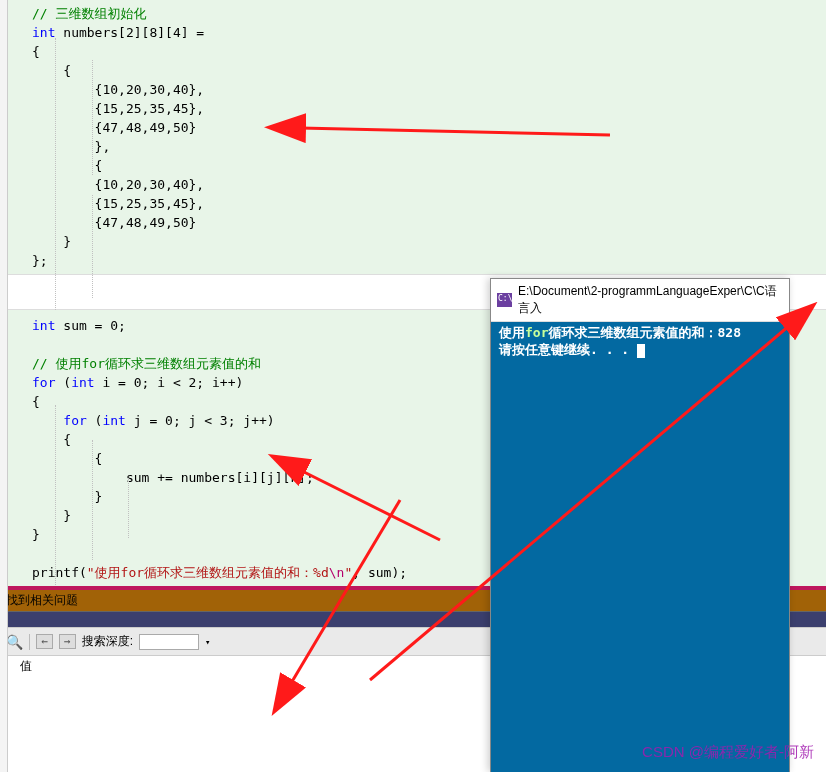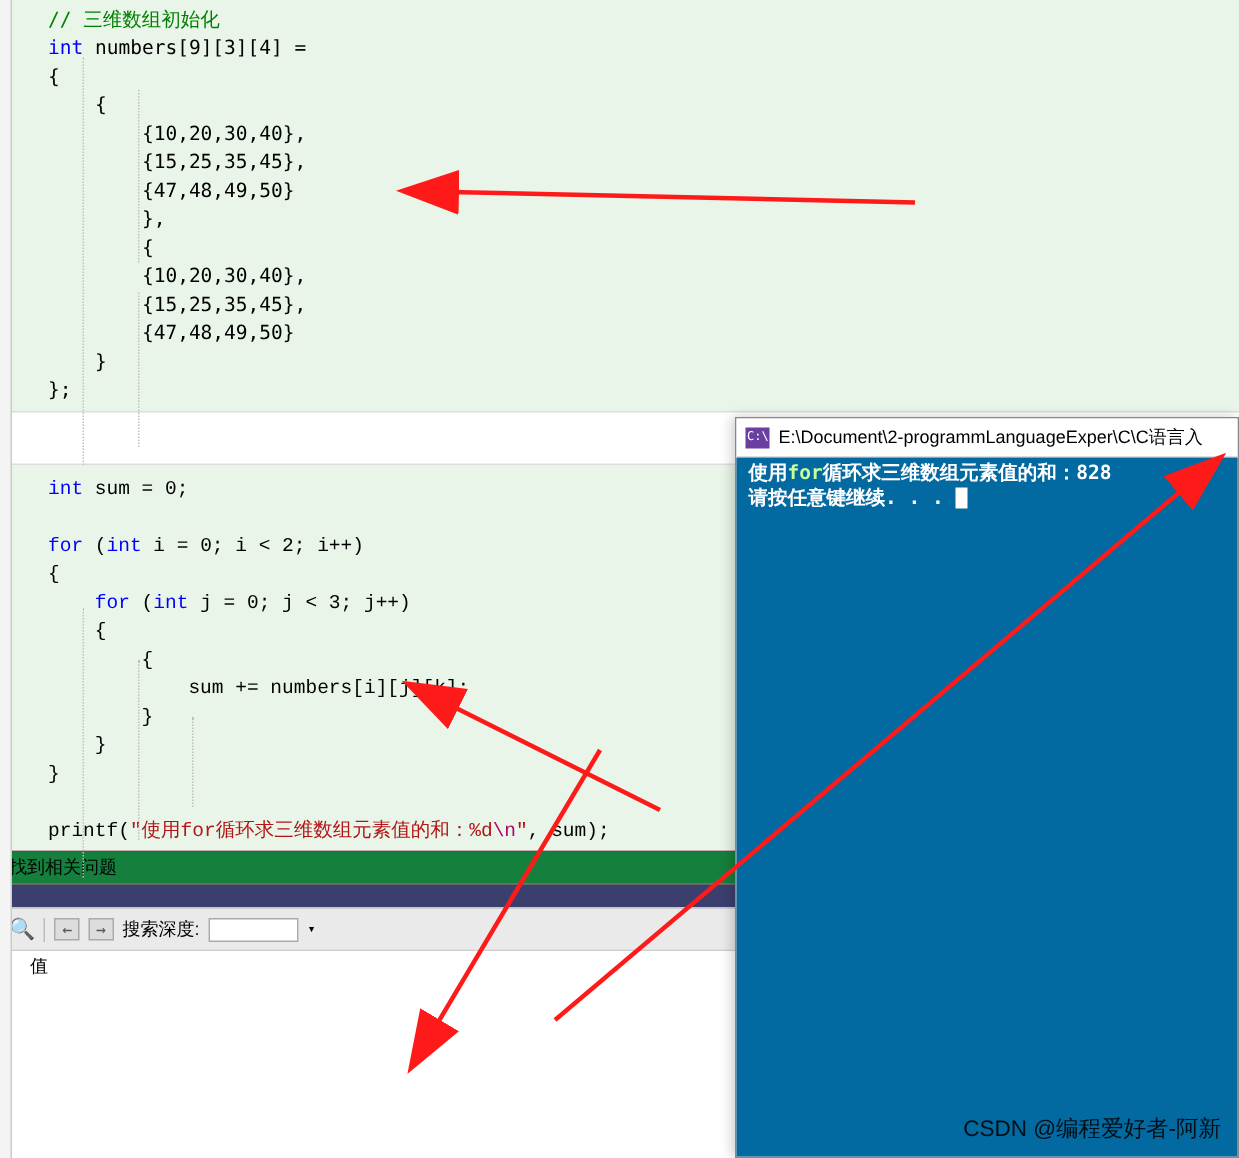--- a/index.html
+++ b/index.html
@@ -6,75 +6,76 @@
 body { width: 826px; height: 772px; font-family: Consolas, monospace; font-size: 13px; position: relative; background: #fff; overflow: hidden; }
 .code-editor { background: #e8f5e8; padding: 4px 0; position: relative; }
 .code-line { line-height: 19px; padding-left: 32px; white-space: pre; color: #000; }
 .guide { position: absolute; border-left: 1px dotted #c0c0c0; height: 100%; }
 .kw { color: #0000ff; }
 .type { color: #0000ff; }
 .comment { color: #008000; }
 .str { color: #b21515; }
 .esc { color: #b5006b; }
 .gap { background: #fff; height: 36px; border-top: 1px solid #ddd; border-bottom: 1px solid #ddd; }
-.status-bar { background: #15803d; border-top: 1px solid #be185d; font-size: 12px; padding: 2px 6px; font-family: "Microsoft YaHei", sans-serif; }
+.status-bar { background: #a16207; border-top: 4px solid #be185d; font-size: 12px; padding: 2px 6px; font-family: "Microsoft YaHei", sans-serif; }
 .toolbar { background: #3b3f6e; height: 16px; border-top: 1px solid #666; }
 .search-bar { background: #eaeaea; border-top: 1px solid #ccc; display: flex; align-items: center; padding: 2px 6px; gap: 6px; height: 28px; }
 .search-icon { font-size: 14px; color: #333; }
 .nav-btn { background: #ddd; border: 1px solid #aaa; padding: 0 4px; font-size: 11px; color: #555; }
 .search-label { font-size: 12px; font-family: "Microsoft YaHei", sans-serif; }
 .bottom-tab { background: #fff; border-top: 1px solid #ccc; padding: 2px 20px; font-family: "Microsoft YaHei", sans-serif; font-size: 12px; height: 18px; }
 
-.console-window { position: absolute; top: 278px; left: 490px; width: 336px; height: 494px; background: #fff; border: 1px solid #888; box-shadow: -2px 0 8px rgba(0,0,0,0.2); z-index: 5; }
+.console-window { position: absolute; top: 278px; left: 490px; width: 300px; height: 494px; background: #fff; border: 1px solid #888; box-shadow: -2px 0 8px rgba(0,0,0,0.2); z-index: 5; }
 .console-title { background: #fff; display: flex; align-items: center; gap: 6px; padding: 4px 6px; border-bottom: 1px solid #ddd; font-family: "Microsoft YaHei", sans-serif; font-size: 12px; }
 .console-icon { width: 16px; height: 14px; background: #6b3fa0; display: inline-block; position: relative; }
 .console-icon::after { content: "C:\\"; color: #fff; font-size: 8px; position: absolute; top: 1px; left: 1px; font-family: Consolas, monospace; }
 .console-body { background: #0369a1; color: #fff; height: calc(100% - 26px); padding: 2px 8px; font-family: SimSun, monospace; font-size: 13px; line-height: 17px; white-space: pre-wrap; position: relative; font-weight: bold; }
 .console-hl { color: #c8ff9a; }
 .cursor { display: inline-block; width: 8px; height: 14px; background: #fff; vertical-align: middle; }
 
-.watermark { position: absolute; bottom: 10px; right: 12px; color: #000000; font-family: "Microsoft YaHei", sans-serif; font-size: 15px; z-index: 10; opacity: 0.85; margin-top: 35px; }
+.watermark { position: absolute; bottom: 10px; right: 12px; color: #a21caf; font-family: "Microsoft YaHei", sans-serif; font-size: 15px; z-index: 10; opacity: 0.85; margin-top: 35px; }
 
 .arrow-layer { position: absolute; top: 0; left: 0; width: 826px; height: 772px; pointer-events: none; z-index: 8; }
 
 .left-pane { position: absolute; top: 0; left: 0; width: 8px; height: 100%; background: #f4f4f4; border-right: 1px solid #ccc; z-index: 1; }
 </style>
 </head>
 <body>
 
 <div class="left-pane"></div>
 
 <div class="code-editor" style="position:relative;">
   <div class="guide" style="left:55px; top:38px; height:280px;"></div>
   <div class="guide" style="left:92px; top:60px; height:115px;"></div>
   <div class="guide" style="left:92px; top:195px; height:103px;"></div>
   <div class="code-line"><span class="comment">// 三维数组初始化</span></div>
-  <div class="code-line"><span class="type">int</span><span> numbers[9][3][4] =</span></div>
+  <div class="code-line"><span class="type">int</span><span> numbers[2][8][4] =</span></div>
   <div class="code-line">{</div>
   <div class="code-line">    {</div>
   <div class="code-line">        {10,20,30,40},</div>
   <div class="code-line">        {15,25,35,45},</div>
   <div class="code-line">        {47,48,49,50}</div>
   <div class="code-line">        },</div>
   <div class="code-line">        {</div>
   <div class="code-line">        {10,20,30,40},</div>
   <div class="code-line">        {15,25,35,45},</div>
   <div class="code-line">        {47,48,49,50}</div>
   <div class="code-line">    }</div>
   <div class="code-line">};</div>
 </div>
 
 <div class="gap"></div>
 
-<div class="code-editor" style="position:relative; padding-top:6px;font-family:Liberation Mono, monospace;">
+<div class="code-editor" style="position:relative; padding-top:6px;">
   <div class="guide" style="left:55px; top:95px; height:180px;"></div>
   <div class="guide" style="left:92px; top:130px; height:120px;"></div>
   <div class="guide" style="left:128px; top:168px; height:60px;"></div>
   <div class="code-line"><span class="type">int</span><span> sum = 0;</span></div>
   <div class="code-line">&nbsp;</div>
+  <div class="code-line"><span class="comment">// 使用for循环求三维数组元素值的和</span></div>
   <div class="code-line"><span class="kw">for</span><span> (</span><span class="type">int</span><span> i = 0; i &lt; 2; i++)</span></div>
   <div class="code-line">{</div>
   <div class="code-line"><span class="kw">    for</span><span> (</span><span class="type">int</span><span> j = 0; j &lt; 3; j++)</span></div>
   <div class="code-line">    {</div>
   <div class="code-line">        {</div>
   <div class="code-line">            sum += numbers[i][j][k];</div>
   <div class="code-line">        }</div>
   <div class="code-line">    }</div>
   <div class="code-line">}</div>
   <div class="code-line">&nbsp;</div>

